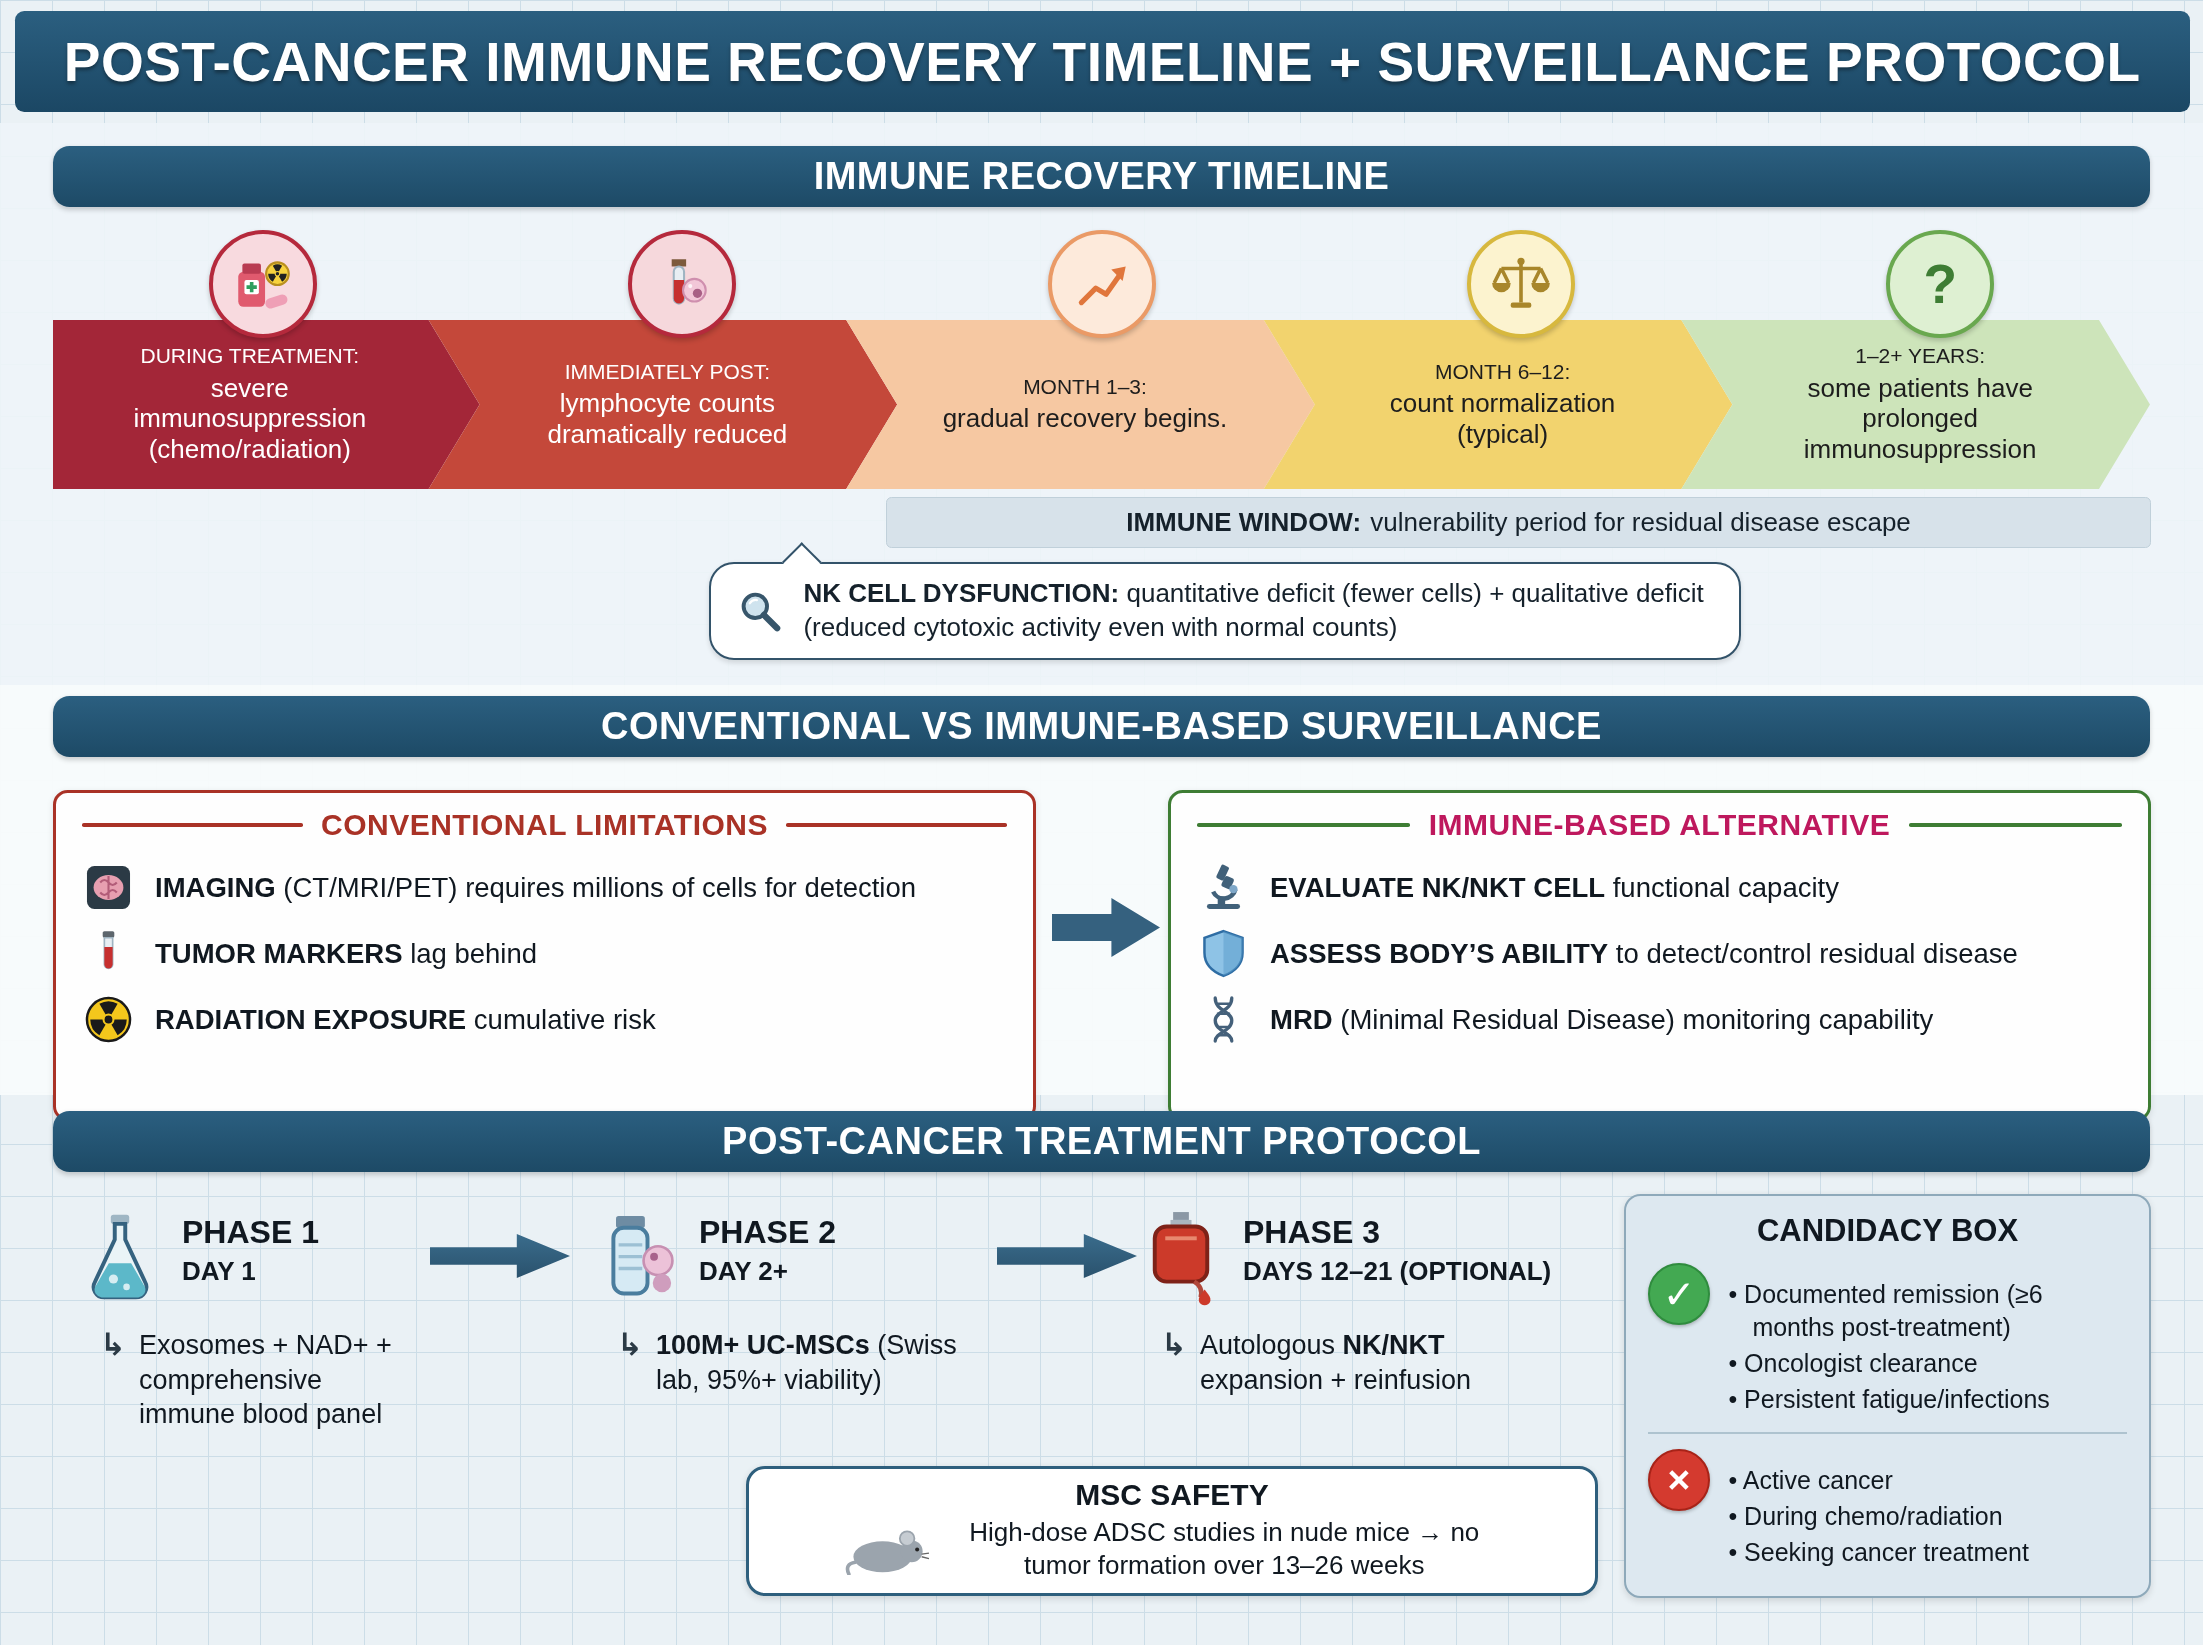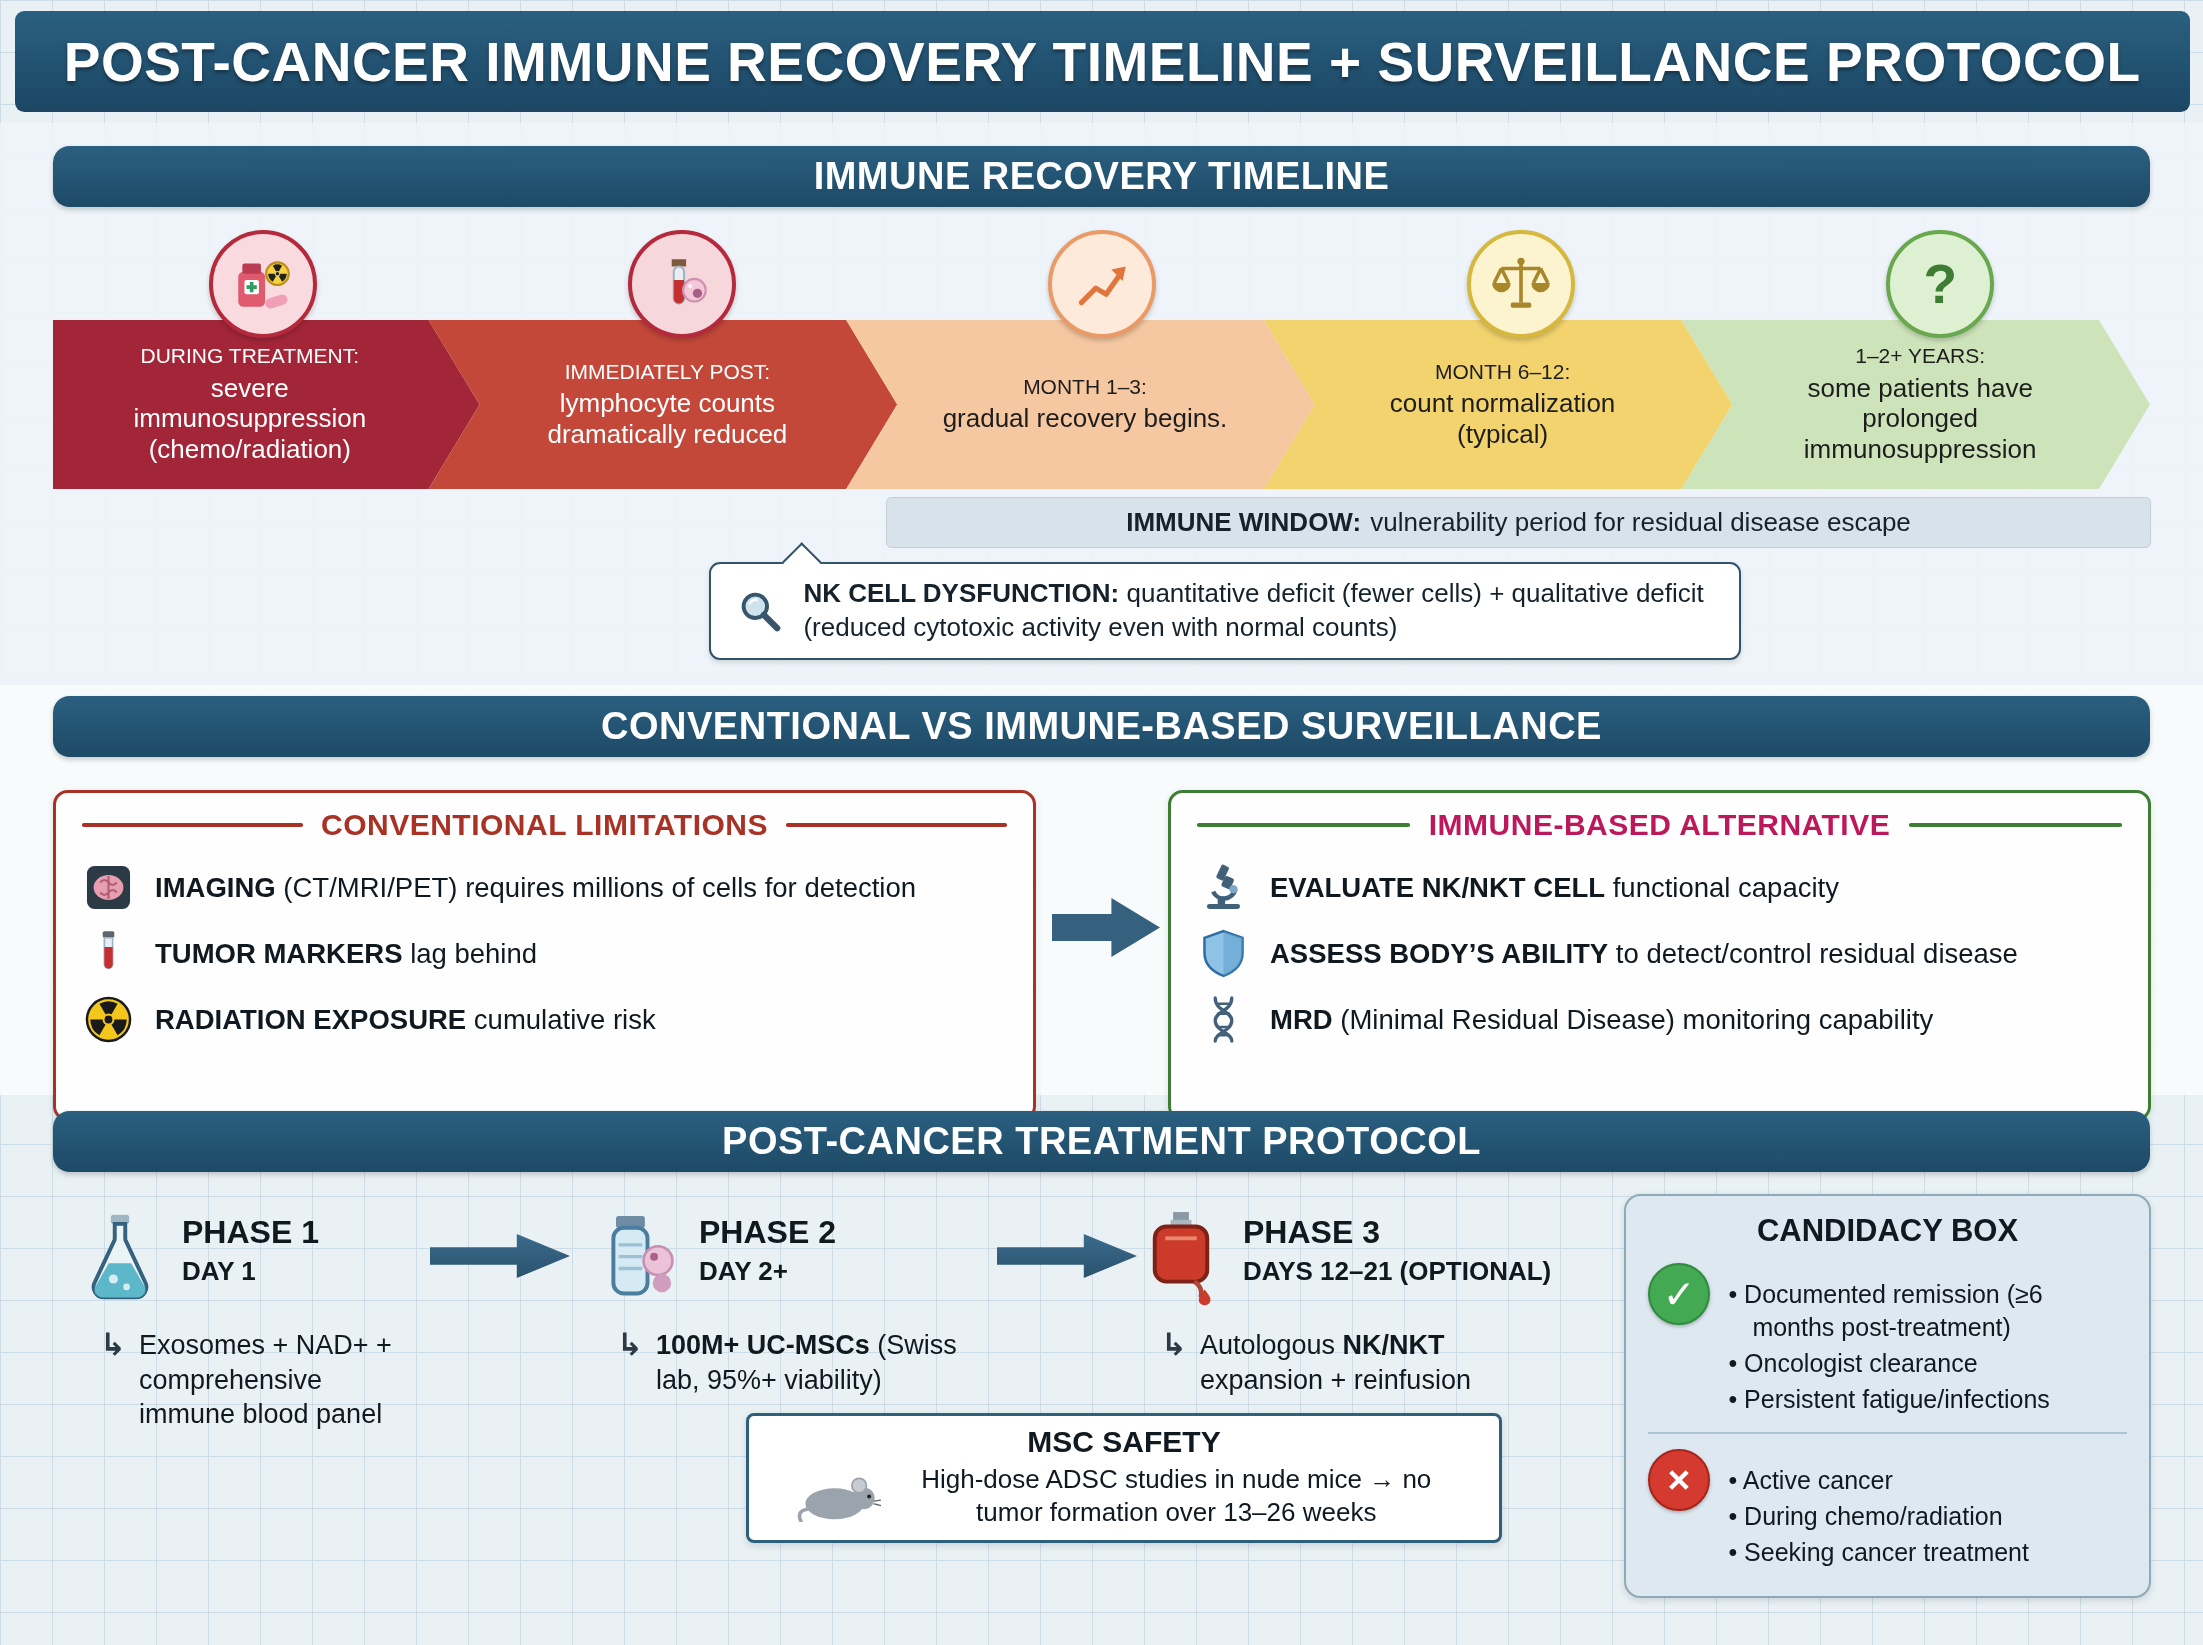--- a/index.html
+++ b/index.html
@@ -42,21 +42,21 @@
   .chev.first{padding-left:39px;clip-path:polygon(0 0,calc(100% - 51px) 0,100% 50%,calc(100% - 51px) 100%,0 100%);}
   .chev + .chev{margin-left:-51px;clip-path:polygon(0 0,calc(100% - 51px) 0,100% 50%,calc(100% - 51px) 100%,0 100%,51px 50%);}
   .chev-heading{font-weight:normal;font-size:21px;margin-bottom:3.7px;}
   .chev-body{font-size:26px;}
 
   .immune-window{position:absolute;left:886px;top:497px;width:1265px;height:51px;background:#d7e2ea;
     border:1.8px solid #c0d0da;border-radius:5.5px;display:flex;align-items:center;justify-content:center;
     font-size:26px;color:#15212b;gap:9.2px;}
   .b{font-weight:bold;}
   .nk-callout{position:absolute;left:709px;top:562px;width:1032px;background:#fff;border:2.8px solid #33536a;
-    border-radius:11px;padding:13px 24px;display:flex;align-items:center;gap:18.4px;font-size:26px;line-height:1.3;
+    border-radius:25px;padding:13px 24px;display:flex;align-items:center;gap:18.4px;font-size:26px;line-height:1.3;
     color:#15212b;box-shadow:0 2.8px 5.5px rgba(0,0,0,.12);}
   .nk-pointer{position:absolute;top:-16.5px;left:77px;width:27.5px;height:27.5px;background:#fff;
     border-left:2.8px solid #33536a;border-top:2.8px solid #33536a;transform:rotate(45deg);}
   .nk-callout svg{width:50px;height:50px;flex:none;}
 
   
   .surv-box{position:absolute;top:790px;width:983px;height:331px;background:#fefefe;border-radius:14.7px;
     padding:14.7px 26px;box-shadow:0 2.8px 7.3px rgba(0,0,0,.10);}
   #conv-box{left:53px;border:3.7px solid #a93226;}
   #imm-box{left:1168px;border:3.7px solid #3e7d34;}
@@ -96,22 +96,22 @@
   .cand-row{display:flex;gap:18.4px;align-items:flex-start;}
   .cand-badge{width:62px;height:62px;border-radius:50%;flex:none;display:flex;align-items:center;justify-content:center;
     color:#fff;font-size:39px;font-weight:bold;box-shadow:0 1.8px 3.7px rgba(0,0,0,.25);}
   .cand-badge.yes{background:#43a952;border:2.8px solid #2f8c3e;}
   .cand-badge.no{background:#d43a2f;border:2.8px solid #a82318;}
   .cand-list{list-style:none;font-size:25px;line-height:1.3;color:#101820;margin-top:15px;}
   .cand-list li{padding-left:24px;text-indent:-24px;margin-bottom:3.7px;}
   .cand-list li::before{content:"• ";}
   .cand-divider{height:1.8px;background:#aec3cf;margin:13px 0 14.7px;}
 
-  .msc{position:absolute;left:746px;top:1413px;width:756px;height:130px;background:#fff;border:3.7px solid #2e5f7d;
-    border-radius:8px;padding:9.2px 20px;box-shadow:0 2.8px 7.3px rgba(0,0,0,.12);}
+  .msc{position:absolute;left:746px;top:1466px;width:852px;height:130px;background:#fff;border:3.7px solid #2e5f7d;
+    border-radius:19px;padding:9.2px 20px;box-shadow:0 2.8px 7.3px rgba(0,0,0,.12);}
   .msc-title{text-align:center;font-size:30px;font-weight:bold;margin-bottom:3.7px;color:#101820;}
   .msc-row{display:flex;align-items:center;gap:16.5px;justify-content:center;}
   .msc-row svg{width:88px;height:51px;flex:none;}
   .msc-text{font-size:26px;line-height:1.28;text-align:center;max-width:551px;color:#101820;}
 </style>
 </head>
 <body>
 
 <div class="page">
   <div class="band band-timeline"></div>

